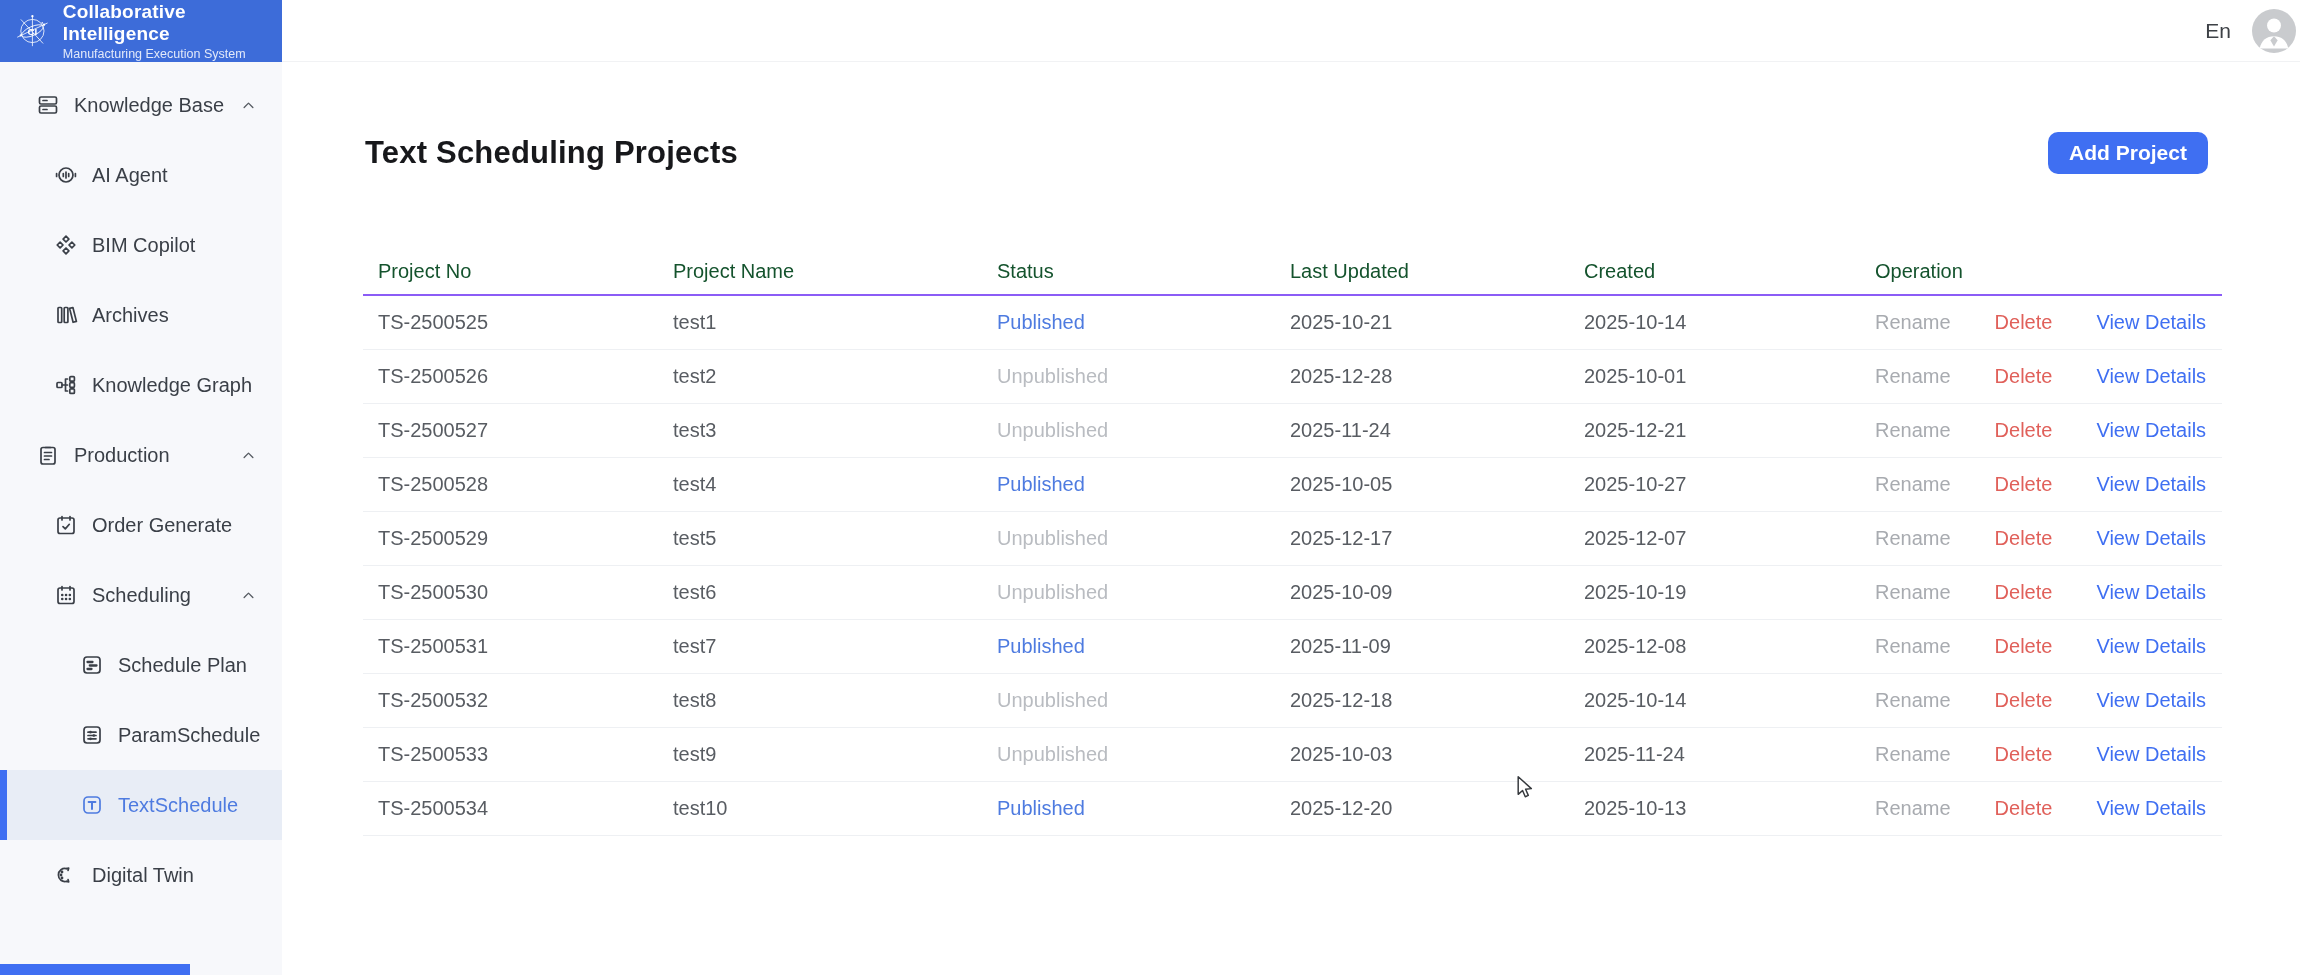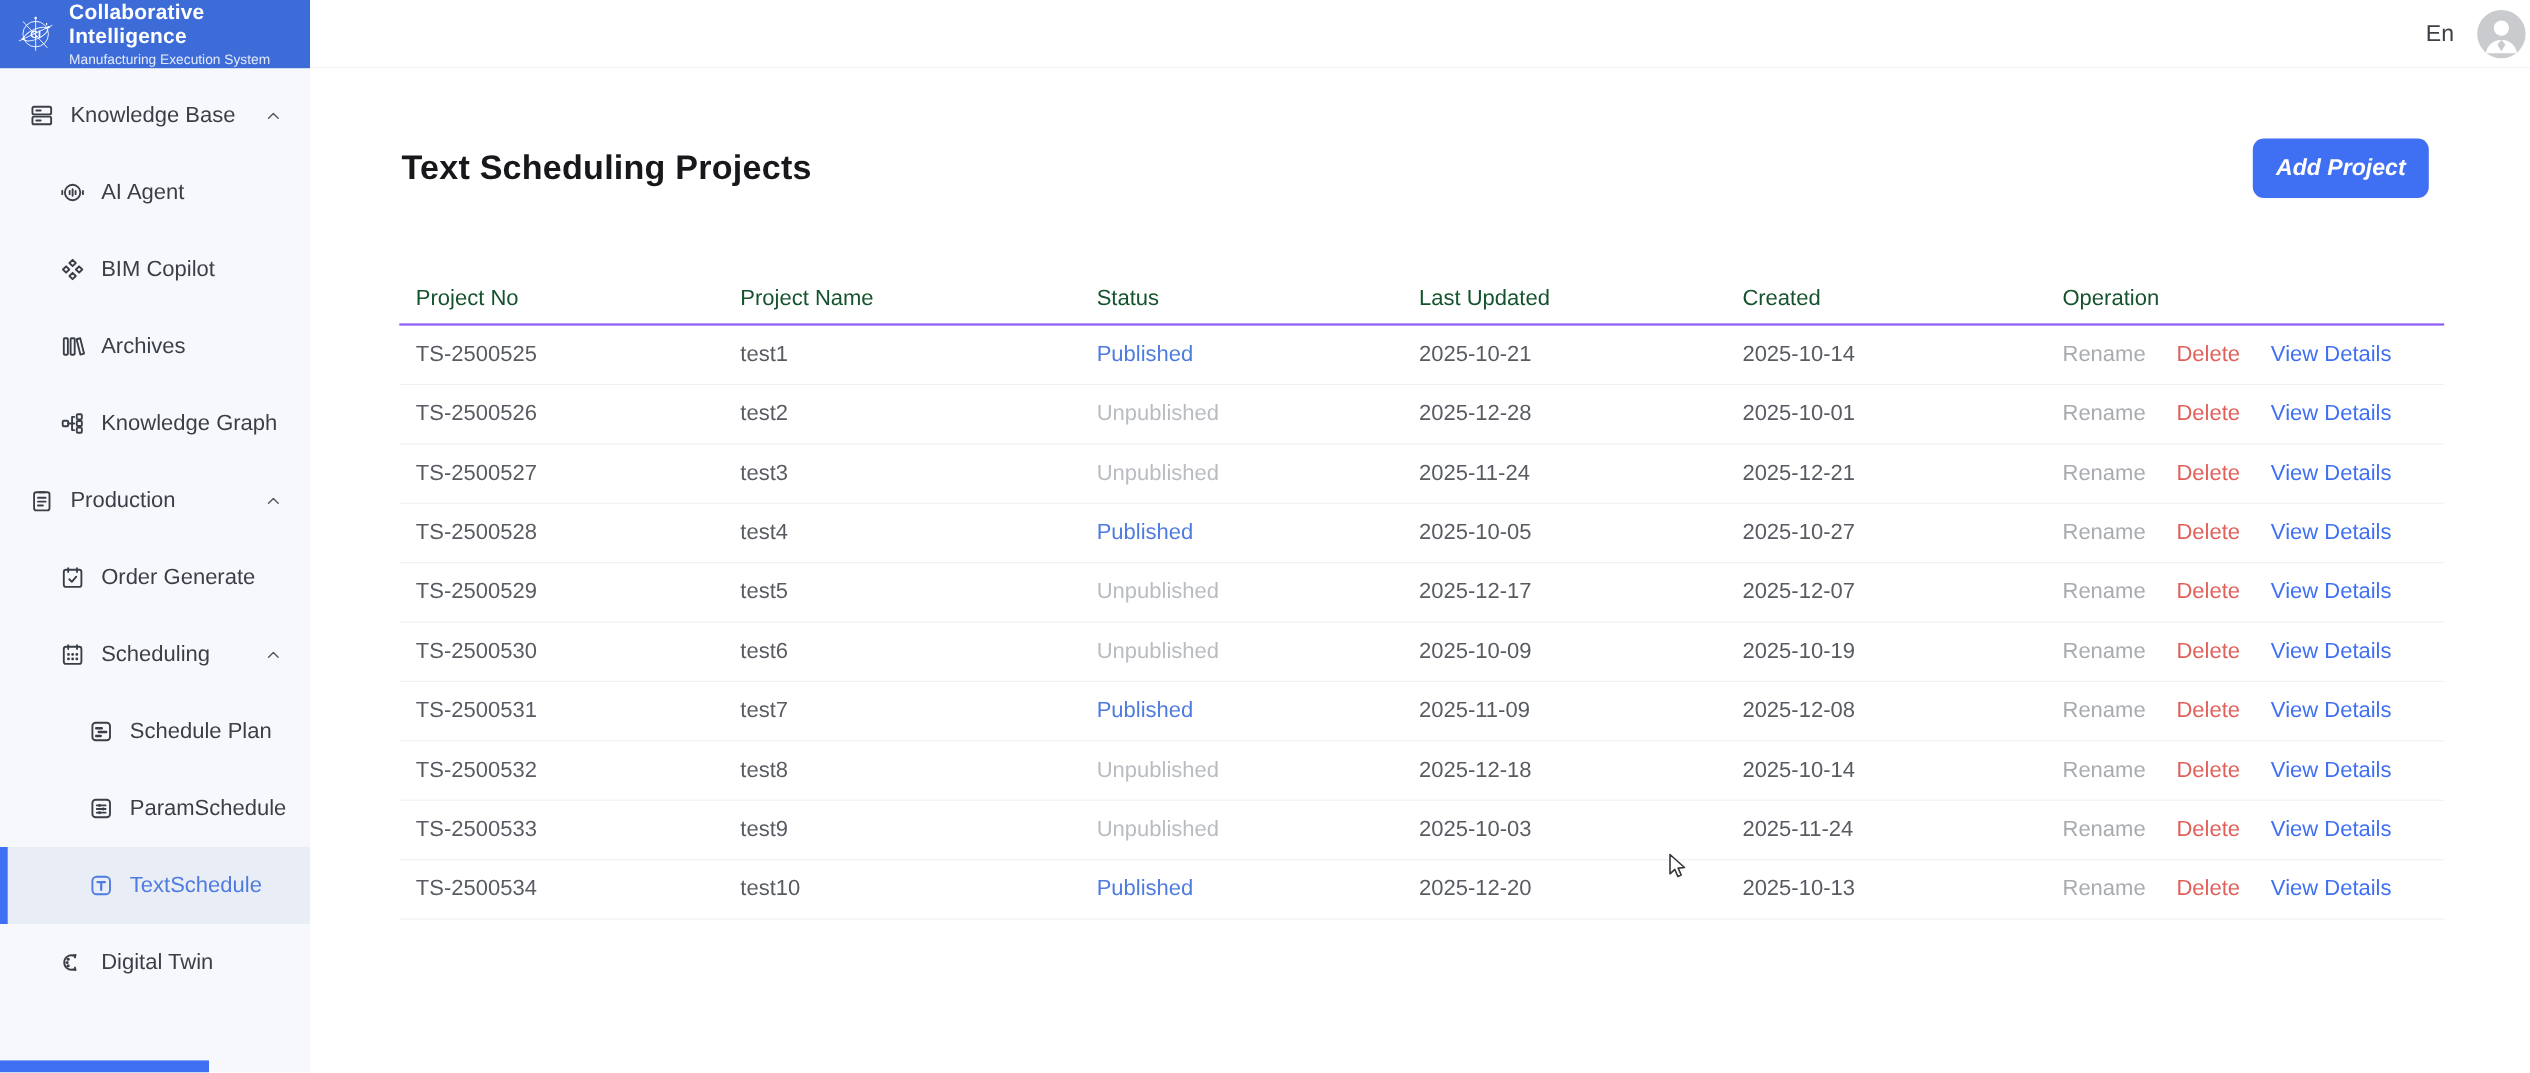--- a/index.html
+++ b/index.html
@@ -24,21 +24,21 @@
   .logo-title { color:#ffffff; font-size:19px; font-weight:700; letter-spacing:.2px; }
   .logo-sub { color:rgba(255,255,255,.85); font-size:12.5px; margin-top:2px; }
 
   .menu { padding-top:8px; }
   .menu-item {
     position:relative; height:70px; display:flex; align-items:center; gap:14px;
     color:#3a3f47; font-size:20px; cursor:pointer; user-select:none;
   }
   .menu-item .icon { display:flex; width:24px; height:24px; flex:0 0 24px; }
   .menu-item .icon svg { width:24px; height:24px; }
-  .lvl1 { padding-left:26px; }
+  .lvl1 { padding-left:36px; }
   .lvl2 { padding-left:54px; }
   .lvl3 { padding-left:80px; }
   .menu-item.active { background:var(--active-bg,#e8edf6); color:var(--published,#4e7be0); }
   .menu-item.active::before {
     content:""; position:absolute; left:0; top:0; bottom:0; width:7px;
     background:var(--accent,#3f6ff2);
   }
   .chevron { position:absolute; right:24px; display:flex; color:#565b62; }
   .chevron svg { width:19px; height:19px; }
   .sidebar-strip {
@@ -67,45 +67,45 @@
     background:#ffffff; padding:0 78px 0 81px;
   }
   .content-header {
     margin-top:60px; height:46px;
     display:flex; align-items:center; justify-content:space-between;
   }
   .page-title {
     margin:0 0 0 2px; font-size:31px; font-weight:700; color:#17181b; letter-spacing:.2px;
   }
   .add-btn {
-    width:160px; height:54px; margin-right:14px;
+    width:160px; height:42px; margin-right:14px;
     background:var(--accent,#3f6ff2); color:#ffffff;
     border:none; border-radius:10px; font-family:inherit;
-    font-size:21px; font-weight:600; cursor:pointer;font-style:italic;
+    font-size:21px; font-weight:600; cursor:pointer;
   }
 
   
   .table { margin-top:72px; }
   .thead, .tr {
     display:grid;
     grid-template-columns:310px 324px 293px 294px 291px 1fr;
     align-items:center;
   }
   .thead {
     height:48px; border-bottom:2px solid #8b5cf6;
     font-size:20px; font-weight:500; color:#14532d;
   }
   .tr {
     height:54px; border-bottom:1px solid #eef0f3;
     font-size:20px; color:#585c62;
   }
   .th:first-child, .td:first-child { padding-left:15px; }
   .status.published { color:var(--published,#4e7be0); }
   .status.unpublished { color:var(--unpublished,#b9bcc1); }
-  .ops { display:flex; align-items:center; gap:28px; }
+  .ops { display:flex; align-items:center; gap:44px; }
   .op { cursor:pointer; white-space:nowrap; }
   .op-rename { color:var(--rename,#a8abb0); }
   .op-delete { color:var(--red,#e0605a); }
   .op-view { color:var(--accent,#3f6ff2); }
 
   
   .cursor { position:absolute; left:1512px; top:774px; pointer-events:none; }
 </style>
 </head>
 <body>

